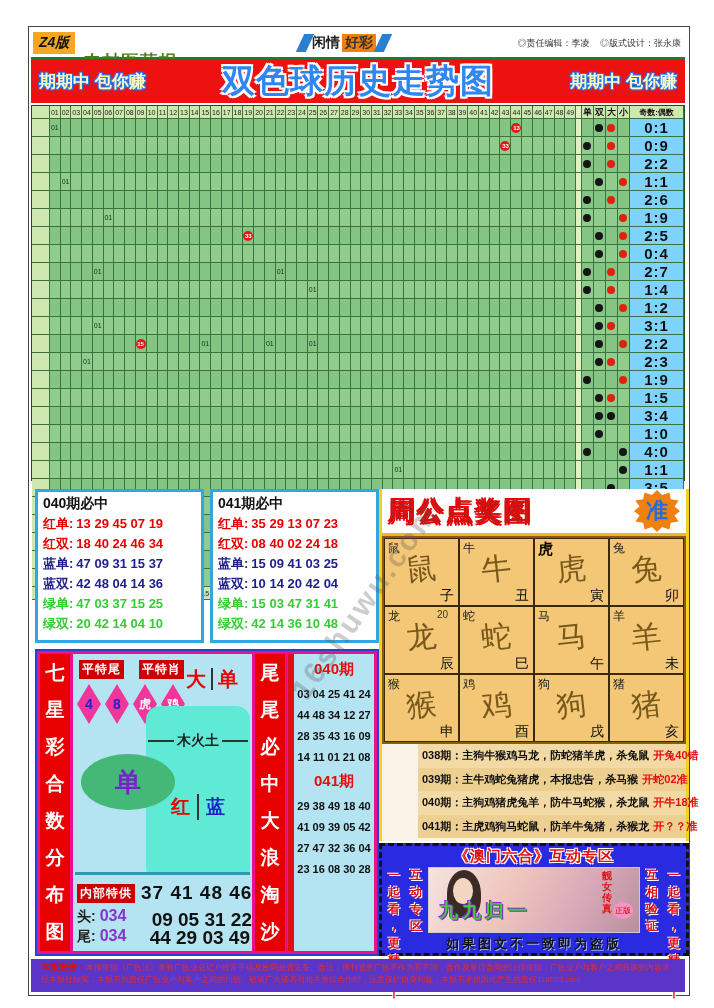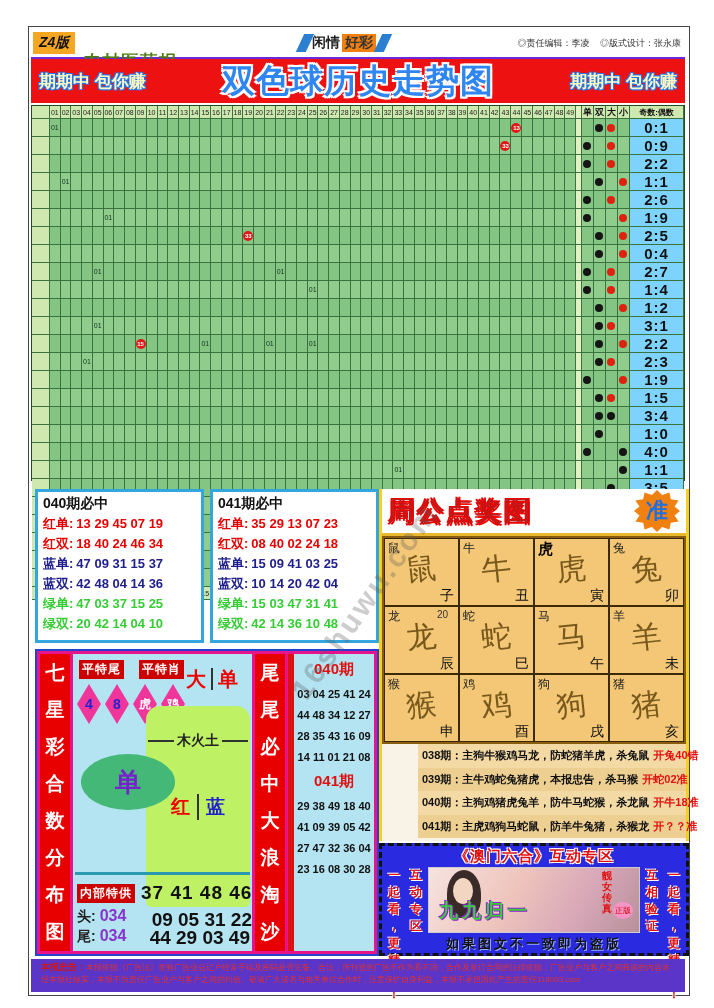--- a/index.html
+++ b/index.html
@@ -1,21 +1,21 @@
 <!DOCTYPE html>
 <html><head>
 <meta charset="utf-8">
 <style>
   html,body{margin:0;padding:0;background:#fff;}
   body{width:714px;height:1008px;position:relative;font-family:"Liberation Sans",sans-serif;overflow:hidden;}
   .frame{position:absolute;left:28px;top:26px;width:660px;height:968px;border:1px solid #444;background:#fff;}
   .abs{position:absolute;}
 
   
-  .masthead{left:2px;top:2px;width:654px;height:28px;display:flex;align-items:center;border-bottom:2px solid #6d28d9;}
+  .masthead{left:2px;top:2px;width:654px;height:28px;display:flex;align-items:center;border-bottom:2px solid #15803d;}
   .ed-box{background:#f5a623;color:#111;font-weight:bold;font-size:14px;padding:2px 6px;margin-left:2px;font-style:italic;}
   .paper{color:#4d7c0f;font-weight:bold;font-size:17px;letter-spacing:2px;margin-left:8px;font-family:Liberation Serif, serif;margin-top:37px;}
   .mast-center{flex:1;display:flex;align-items:center;justify-content:center;gap:2px;}
   .slash{width:10px;height:18px;background:#2b7fd0;transform:skewX(-25deg);}
   .col-black{font-weight:bold;font-size:14px;color:#222;font-family:"Liberation Serif",serif;}
   .col-orange{font-weight:bold;font-size:14px;color:#333;background:#f08010;padding:0 3px;font-family:"Liberation Serif",serif;}
   .mast-right{font-size:9px;color:#333;margin-right:4px;white-space:nowrap;}
   .mast-right span{margin-left:8px;}
 
   
@@ -93,21 +93,21 @@
   #qx{left:6px;top:622px;width:344px;height:307px;background:#e8128c;border:2px solid #2244cc;box-sizing:border-box;display:flex;padding:3px;gap:3px;}
   .qx-strip{width:30px;background:#e80000;color:#fff;font-weight:bold;font-size:19px;display:flex;flex-direction:column;align-items:center;justify-content:space-around;flex-shrink:0;}
   .qx-content{flex:1;background:#b4e4f2;position:relative;overflow:hidden;}
   .red-tag{position:absolute;background:#cc0000;color:#fff;font-size:12px;font-weight:bold;padding:1px 3px;letter-spacing:1px;}
   .dia-row{position:absolute;left:4px;top:30px;display:flex;gap:4px;}
   .dia{width:24px;height:40px;background:#f0359b;clip-path:polygon(50% 0,100% 50%,50% 100%,0 50%);display:flex;align-items:center;justify-content:center;font-weight:bold;}
   .dia.num{color:#2222cc;font-size:14px;}
   .dia.zo{color:#fff;font-size:12px;}
   .dadan{position:absolute;right:14px;top:12px;font-weight:bold;font-size:20px;color:#e00;}
   .dadan .sep{border-left:2px solid #333;margin:0 5px;}
-  .white-panel{position:absolute;right:2px;top:52px;width:104px;height:201px;background:#bef264;border-radius:14px 14px 5px 5px;}
+  .white-panel{position:absolute;right:2px;top:52px;width:104px;height:168px;background:#5eead4;border-radius:14px 14px 5px 5px;}
   .wx{display:flex;align-items:center;gap:3px;margin-top:26px;padding:0 2px;}
   .wx .line{flex:1;height:2px;background:#333;}
   .wx .t{font-weight:bold;font-size:14px;color:#222;}
   .honglan{display:flex;justify-content:center;margin-top:44px;font-weight:bold;font-size:19px;}
   .honglan .h{color:#e00;padding-right:7px;border-right:2px solid #333;}
   .honglan .l{color:#2222cc;padding-left:7px;}
   .oval{position:absolute;left:8px;top:100px;width:94px;height:56px;background:#43b877;border-radius:50%;display:flex;align-items:center;justify-content:center;}
   .oval span{color:#7722cc;font-weight:bold;font-size:26px;}
   .divider{position:absolute;left:2px;right:2px;top:218px;height:3px;background:#2a9ab0;}
   .supply-row{position:absolute;left:4px;top:228px;display:flex;align-items:center;gap:6px;white-space:nowrap;}

